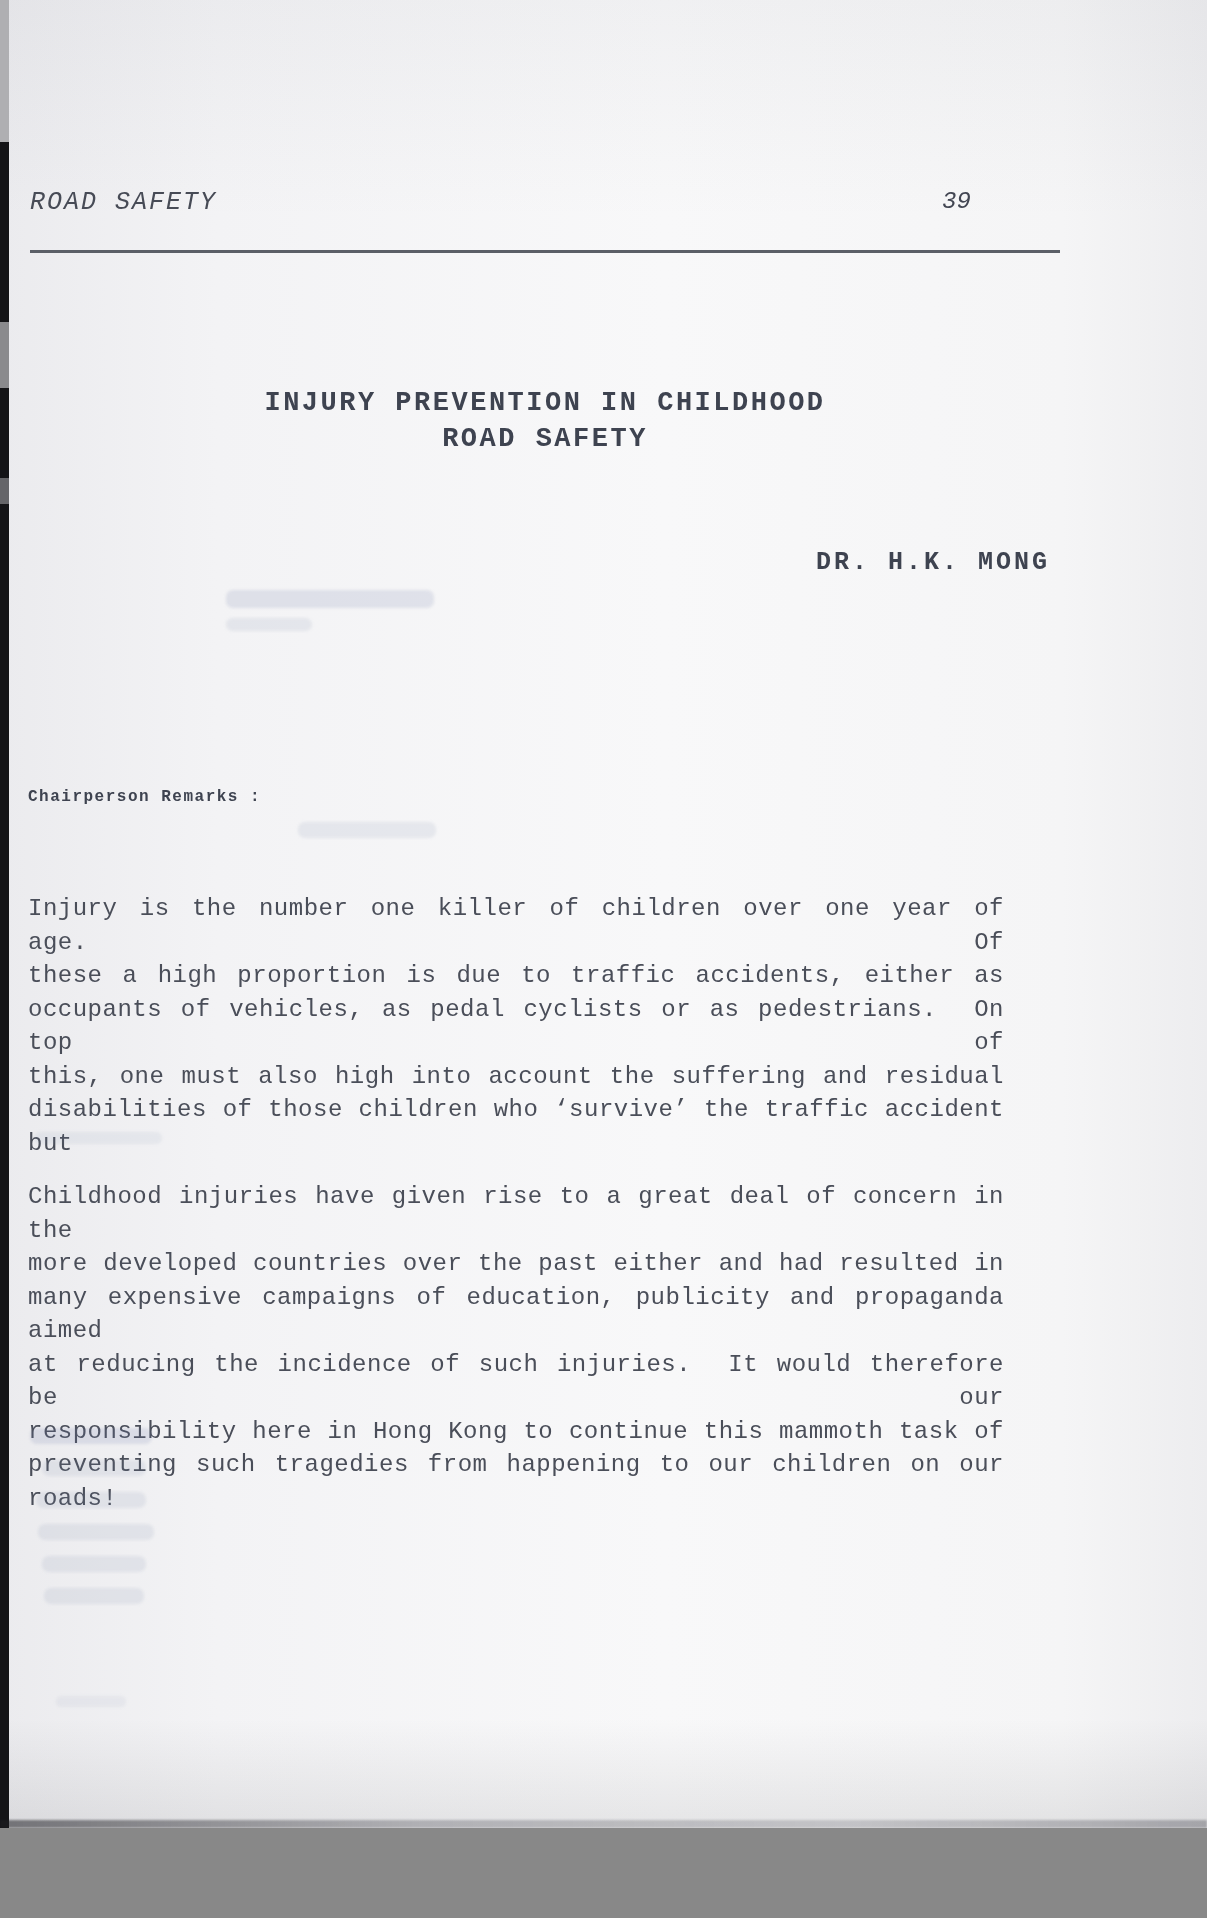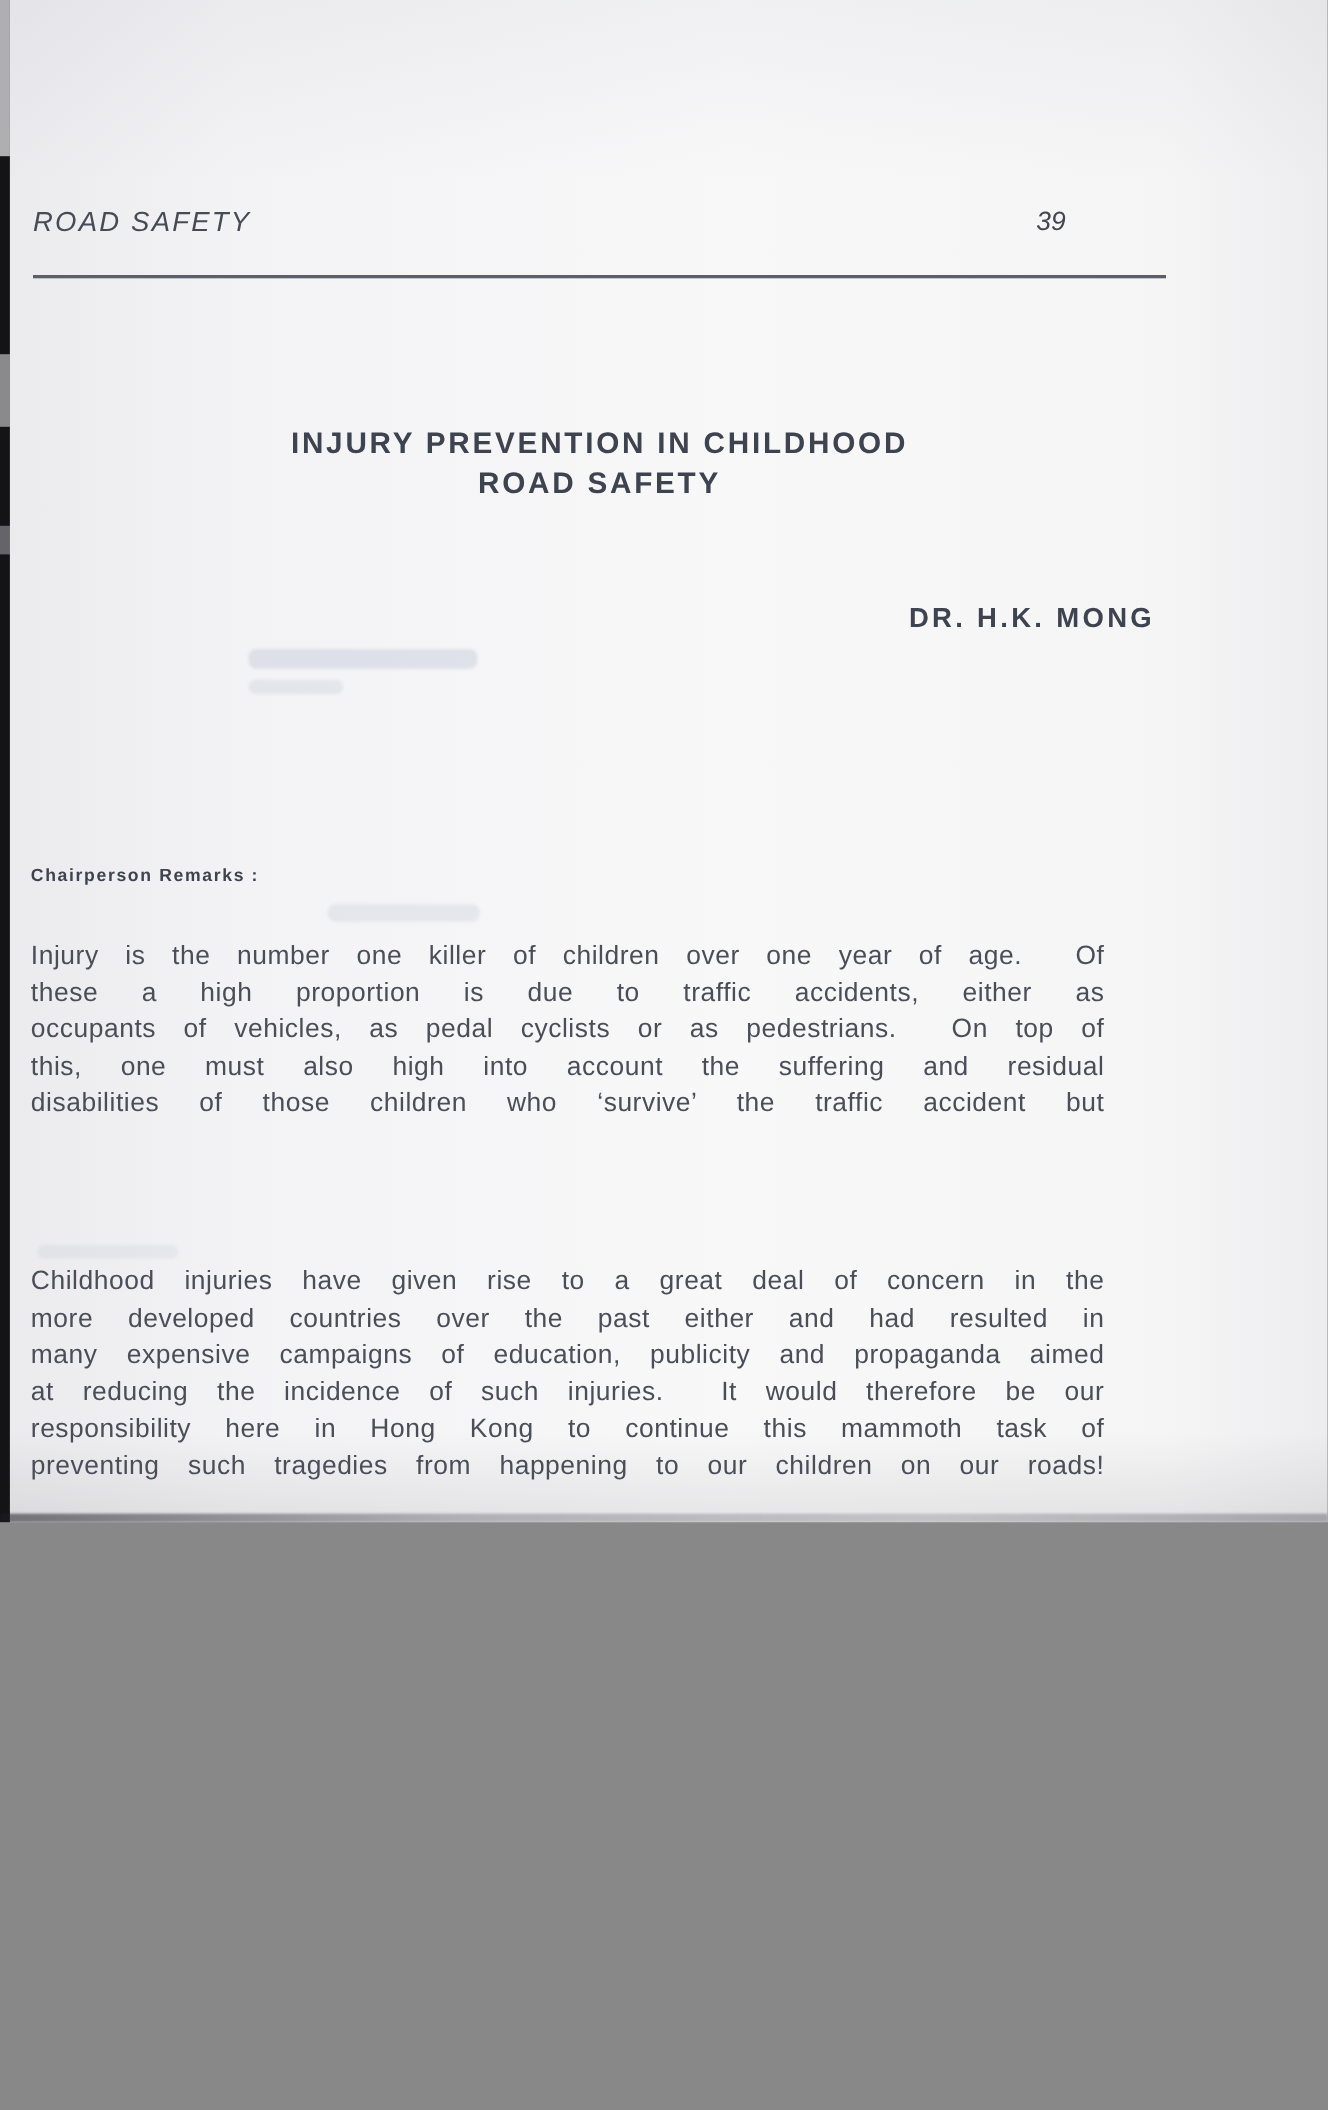--- a/index.html
+++ b/index.html
@@ -1,24 +1,24 @@
 <!DOCTYPE html>
 <html><head>
 <meta charset="utf-8">
 <style>
   html, body { margin: 0; padding: 0; background: #888; }
   .page {
     position: relative;
     width: 1207px;
-    height: 1384px;
+    height: 1828px;
     margin: 0 auto;
     overflow: hidden;
     background:
       linear-gradient(90deg, #ebebee 0%, #f3f3f5 18%, #f8f8f9 55%, #f5f5f6 88%, #ededef 100%);
-    font-family: Liberation Sans, sans-serif;
+    font-family: Liberation Mono, monospace;
     color: #4a4e59;
   }
   
   .page::before {
     content: "";
     position: absolute; inset: 0;
     background: linear-gradient(180deg, rgba(90,95,110,0.05) 0%, rgba(0,0,0,0) 12%, rgba(0,0,0,0) 94%, rgba(60,60,65,0.10) 100%);
     pointer-events: none;
   }
   .edge-strip {
@@ -68,22 +68,22 @@
     position: absolute; left: 28px; top: 788px;
     font-weight: bold; font-size: 16px; letter-spacing: 1.5px;
     color: #3e4350; white-space: nowrap;
   }
 
   .paragraph {
     position: absolute; left: 28px; width: 976px;
     font-size: 24px; line-height: 33.5px; letter-spacing: 0.5px;
     color: #4a4e59;
   }
-  .paragraph.p1 { top: 852px; }
-  .paragraph.p2 { top: 1148px; }
+  .paragraph.p1 { top: 892px; }
+  .paragraph.p2 { top: 1180px; }
   .line { text-align: justify; text-align-last: justify; }
   .line.line-last { text-align-last: left; }
 
   
   .ghost {
     position: absolute; border-radius: 7px;
     background: rgba(116,128,168,0.12); filter: blur(1.6px);
   }
   .ghost.g1  { left: 226px; top: 590px;  width: 208px; height: 18px; background: rgba(110,124,170,0.16);}
   .ghost.g2  { left: 226px; top: 618px;  width: 86px;  height: 13px; }

